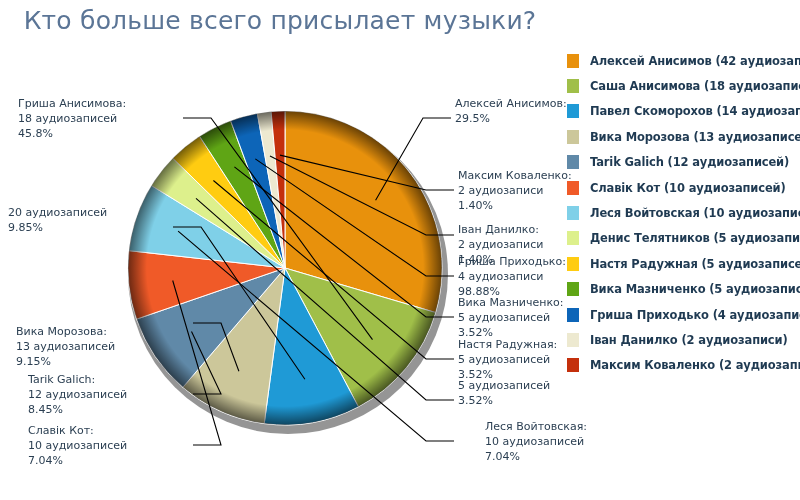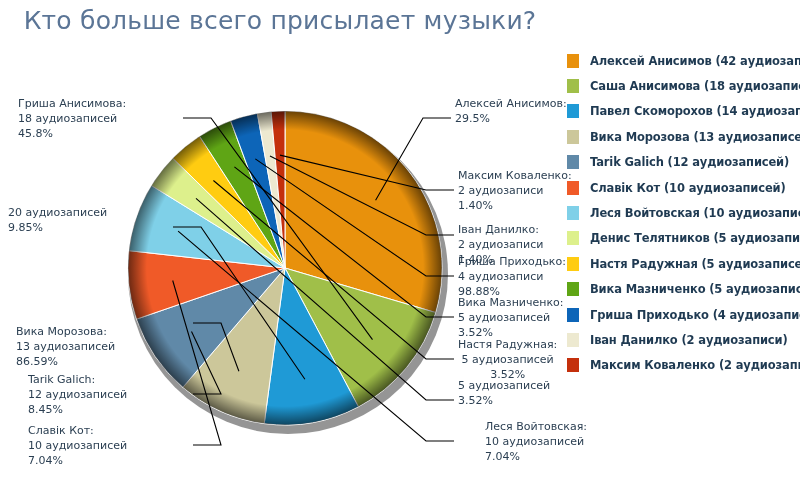--- a/index.html
+++ b/index.html
@@ -123,21 +123,21 @@
         <span class="ln">18 аудиозаписей</span>
         <span class="ln">45.8%</span>
       </div>
       <div class="callout left" style="left: 8px; top: 205px;">
         <span class="ln">20 аудиозаписей</span>
         <span class="ln">9.85%</span>
       </div>
       <div class="callout left" style="left: 16px; top: 301px; margin-top: 23px;">
         <span class="ln">Вика Морозова:</span>
         <span class="ln">13 аудиозаписей</span>
-        <span class="ln">86.59%</span>
+        <span class="ln">9.15%</span>
       </div>
       <div class="callout left" style="left: 28px; top: 372px;">
         <span class="ln">Tarik Galich:</span>
         <span class="ln">12 аудиозаписей</span>
         <span class="ln">8.45%</span>
       </div>
       <div class="callout left" style="left: 28px; top: 423px;">
         <span class="ln">Славік Кот:</span>
         <span class="ln">10 аудиозаписей</span>
         <span class="ln">7.04%</span>
@@ -155,21 +155,21 @@
       <div class="callout right" style="left: 458px; top: 254px;">
         <span class="ln">Гриша Приходько:</span>
         <span class="ln">4 аудиозаписи</span>
         <span class="ln">98.88%</span>
       </div>
       <div class="callout right" style="left: 458px; top: 295px;">
         <span class="ln">Вика Мазниченко:</span>
         <span class="ln">5 аудиозаписей</span>
         <span class="ln">3.52%</span>
       </div>
-      <div class="callout right" style="left: 458px; top: 337px; text-align: center;">
+      <div class="callout right" style="left: 458px; top: 337px;">
         <span class="ln">Настя Радужная:</span>
         <span class="ln">5 аудиозаписей</span>
         <span class="ln">3.52%</span>
       </div>
       <div class="callout right" style="left: 458px; top: 378px;">
         <span class="ln">5 аудиозаписей</span>
         <span class="ln">3.52%</span>
       </div>
       <div class="callout right" style="left: 458px; top: 419px; margin-left: 27px;">
         <span class="ln">Леся Войтовская:</span>

